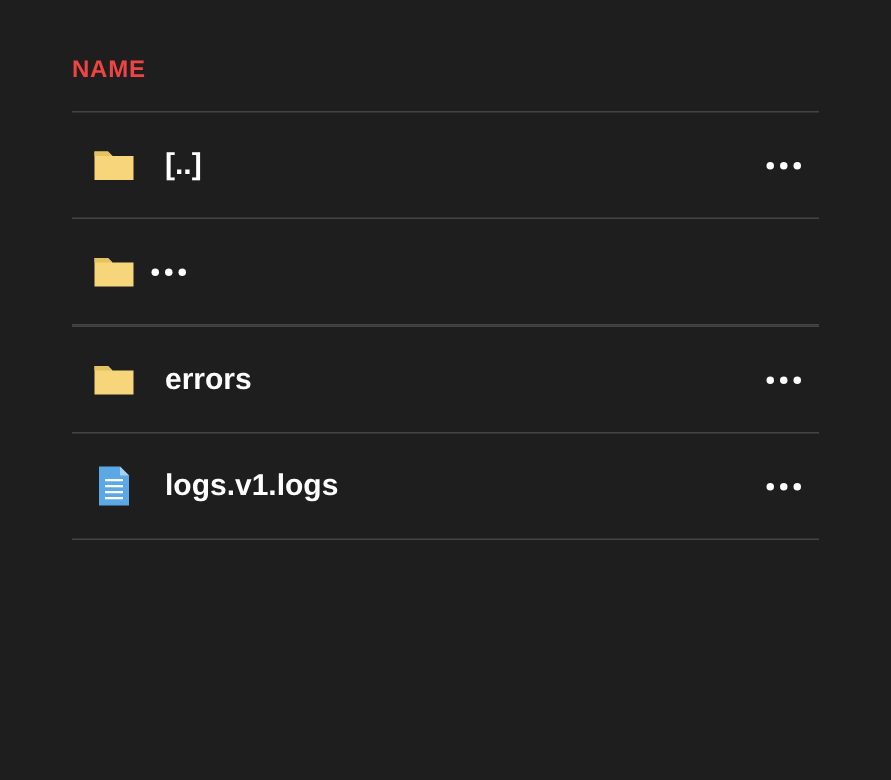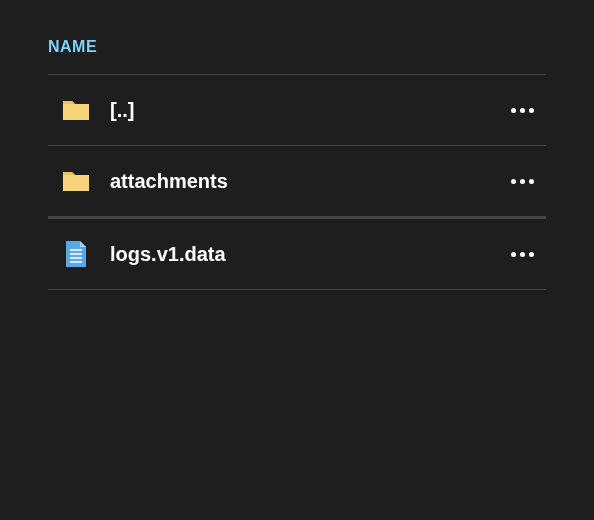--- a/index.html
+++ b/index.html
@@ -14,21 +14,21 @@
   .container {
     padding: 20px 48px 0 48px;
   }
   .header {
     padding: 18px 0 18px 0;
   }
   .header-label {
     font-size: 16px;
     font-weight: 700;
     letter-spacing: 0.5px;
-    color: #7dd3fc;
+    color: #ef4444;
   }
   .divider {
     height: 1px;
     background: #444;
     width: 100%;
   }
   .row {
     display: flex;
     align-items: center;
     height: 70px;
@@ -99,44 +99,59 @@
         </div>
       </div>
       <div class="divider"></div>
       <div class="row">
         <div class="icon-wrap">
           <svg width="28" height="24" viewBox="0 0 28 24">
     <path d="M1 3 L10 3 L13 6 L27 6 L27 22 L1 22 Z" fill="#f6d57b"></path>
     <path d="M1 3 L10 3 L13 6 L1 6 Z" fill="#e6c35f"></path>
   </svg>
         </div>
-        <span class="item-name">attachments</span>
         <div class="more-btn">
           <div class="dots">
             <span></span>
             <span></span>
             <span></span>
           </div>
         </div>
       </div>
       <div class="divider"></div>
       <div class="divider"></div>
+      <div class="row">
+        <div class="icon-wrap">
+          <svg width="28" height="24" viewBox="0 0 28 24">
+    <path d="M1 3 L10 3 L13 6 L27 6 L27 22 L1 22 Z" fill="#f6d57b"></path>
+    <path d="M1 3 L10 3 L13 6 L1 6 Z" fill="#e6c35f"></path>
+  </svg>
+        </div>
+        <span class="item-name">errors</span>
+        <div class="more-btn">
+          <div class="dots">
+            <span></span>
+            <span></span>
+            <span></span>
+          </div>
+        </div>
+      </div>
       <div class="divider"></div>
       <div class="row">
         <div class="icon-wrap">
           <svg width="22" height="28" viewBox="0 0 22 28">
     <path d="M1 1 L15 1 L21 7 L21 27 L1 27 Z" fill="#5aa8e6"></path>
     <path d="M15 1 L15 7 L21 7 Z" fill="#a6d0ef"></path>
     <line x1="5" y1="10" x2="17" y2="10" stroke="#ffffff" stroke-width="1.5"></line>
     <line x1="5" y1="14" x2="17" y2="14" stroke="#ffffff" stroke-width="1.5"></line>
     <line x1="5" y1="18" x2="17" y2="18" stroke="#ffffff" stroke-width="1.5"></line>
     <line x1="5" y1="22" x2="17" y2="22" stroke="#ffffff" stroke-width="1.5"></line>
   </svg>
         </div>
-        <span class="item-name">logs.v1.data</span>
+        <span class="item-name">logs.v1.logs</span>
         <div class="more-btn">
           <div class="dots">
             <span></span>
             <span></span>
             <span></span>
           </div>
         </div>
       </div>
       <div class="divider"></div>
     </div>

